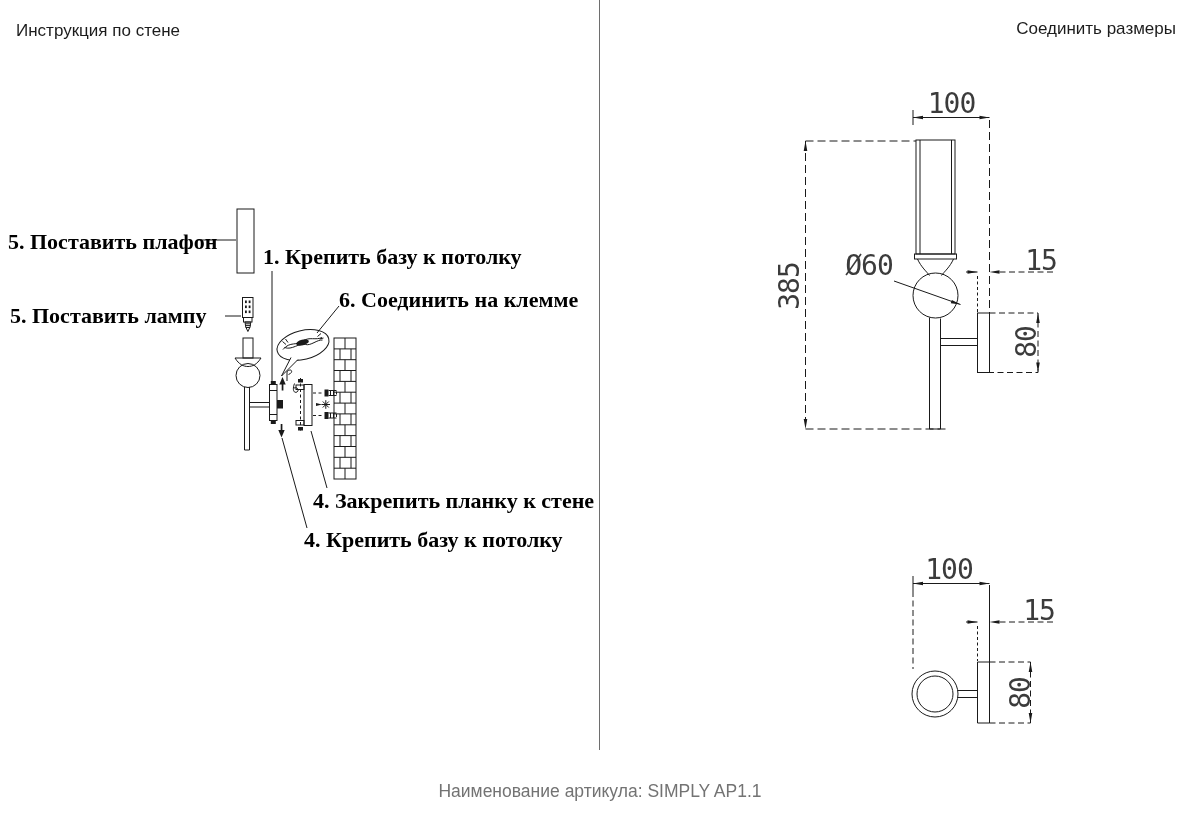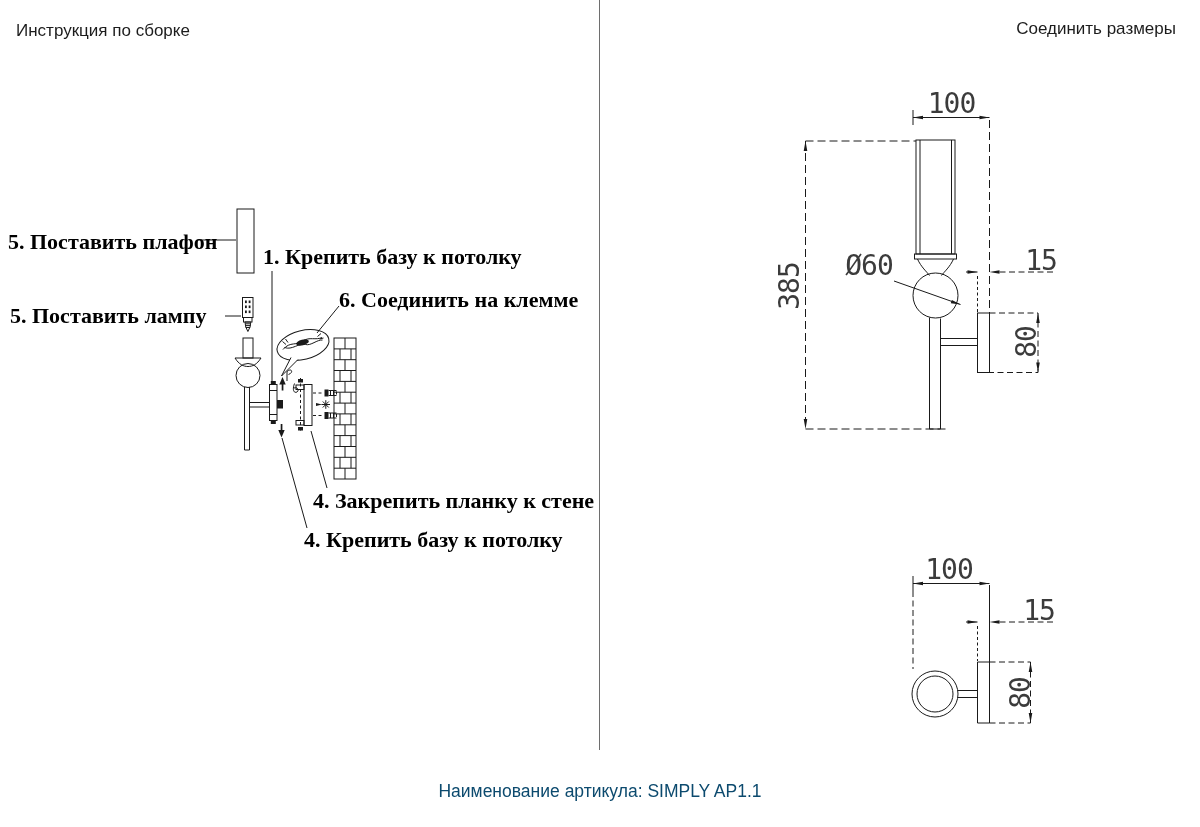--- a/index.html
+++ b/index.html
@@ -12,33 +12,33 @@
   .step{
     font-family:"Liberation Serif",serif;font-weight:bold;font-size:22px;
     line-height:26px;color:#000;white-space:nowrap;
   }
   .dim{
     font-family:"DejaVu Sans Mono",monospace;font-size:28px;line-height:24px;
     color:#3b3b3b;white-space:nowrap;text-align:center;letter-spacing:-1px;
     transform-origin:center;
   }
   .dim.rot{transform:rotate(-90deg);}
-  .article{font-size:17.5px;color:#0c4a6e;text-align:center;}
+  .article{font-size:17.5px;color:#737373;text-align:center;}
   .divider{width:1px;height:750px;background:#6e6e6e;left:599px;top:0;}
   svg .ln{stroke:#1a1a1a;stroke-width:1;fill:none;}
   svg .f{fill:#1a1a1a;stroke:none;}
   svg .w{fill:#ffffff;stroke:#1a1a1a;stroke-width:1;}
   svg .d8{stroke-dasharray:8 4;}
   svg .d6{stroke-dasharray:6 3.5;}
   svg .d3{stroke-dasharray:3 2.5;}
 </style>
 </head>
 <body>
 
-<div class="abs hdr" style="left:16px;top:21px;">Инструкция по сборке</div>
+<div class="abs hdr" style="left:16px;top:21px;">Инструкция по стене</div>
 <div class="abs hdr" style="left:900px;top:19px;width:276px;text-align:right;">Соединить размеры</div>
 
 <div class="abs divider"></div>
 
 <svg class="abs" style="left:0;top:0;" width="1200" height="827" viewBox="0 0 1200 827">
 
   <g>
 
     <g>
       <rect class="ln" x="237" y="209" width="17" height="64"></rect>

